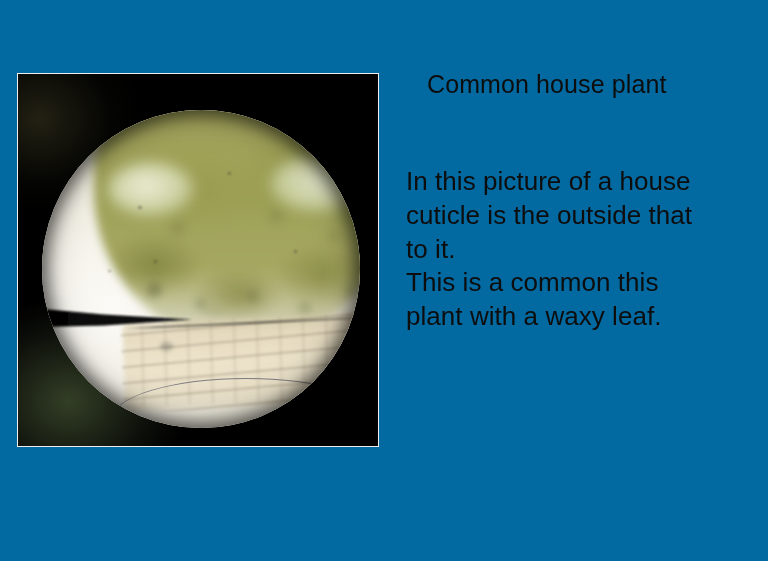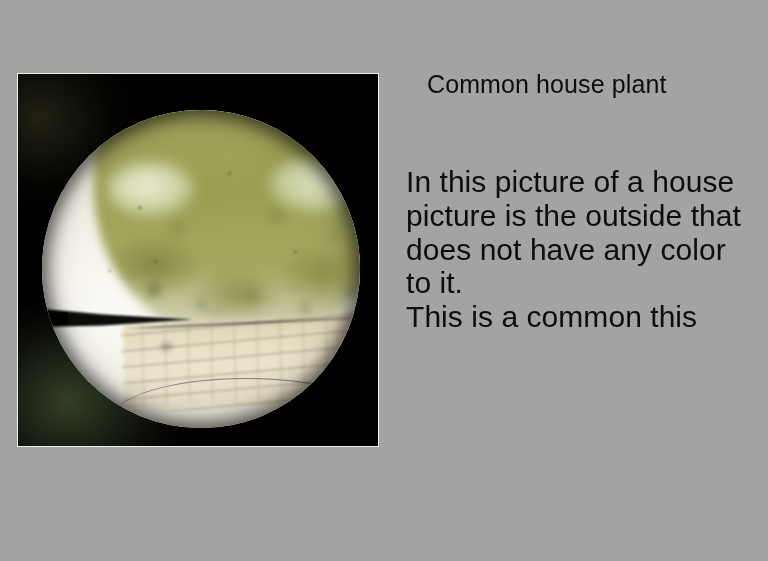--- a/index.html
+++ b/index.html
@@ -227,37 +227,37 @@
     line-height: 30px;
     color: #0d0d0d;
     white-space: nowrap;
     letter-spacing: 0.1px;
   }
   #body-text {
     position: absolute;
     left: 406px;
     top: 165px;
     width: 352px;
-    font-size: 30px;
+    font-size: 26px;
     line-height: 33.8px;
     color: #0d0d0d;
     letter-spacing: 0.05px;
   }
   #body-text .para {
     margin: 0;
   }
   #body-text .line {
     display: block;
     white-space: pre;
   }
 </style>
 </head>
 <body style="background: rgb(248, 248, 249);">
 
-<div id="slide" style="background: #a3a3a3;">
+<div id="slide" style="background: #0369a1;">
 
   <div id="photo-frame" title="Microscope view of a common house plant leaf cuticle with a dissecting needle" style="background-color: rgb(0, 0, 0);">
     <div id="photo-inner">
 
       <div id="fov">
 
         <div id="field-base"></div>
 
         <div id="tissue-green"></div>
         <div id="tissue-mottle"></div>
@@ -297,22 +297,22 @@
         <div id="fov-vignette"></div>
       </div>
     </div>
   </div>
 
   <div id="title" style="color: rgb(13, 13, 13);">Common house plant</div>
 
   <div id="body-text" style="color: rgb(13, 13, 13);">
       <div class="para">
         <span class="line">In this picture of a house</span>
-        <span class="line">picture is the outside that</span>
-        <span class="line">does not have any color</span>
+        <span class="line">cuticle is the outside that</span>
         <span class="line">to it.</span>
       </div>
       <div class="para">
         <span class="line">This is a common this</span>
+        <span class="line">plant with a waxy leaf.</span>
       </div>
     </div>
 
 </div>
 
 </body></html>

